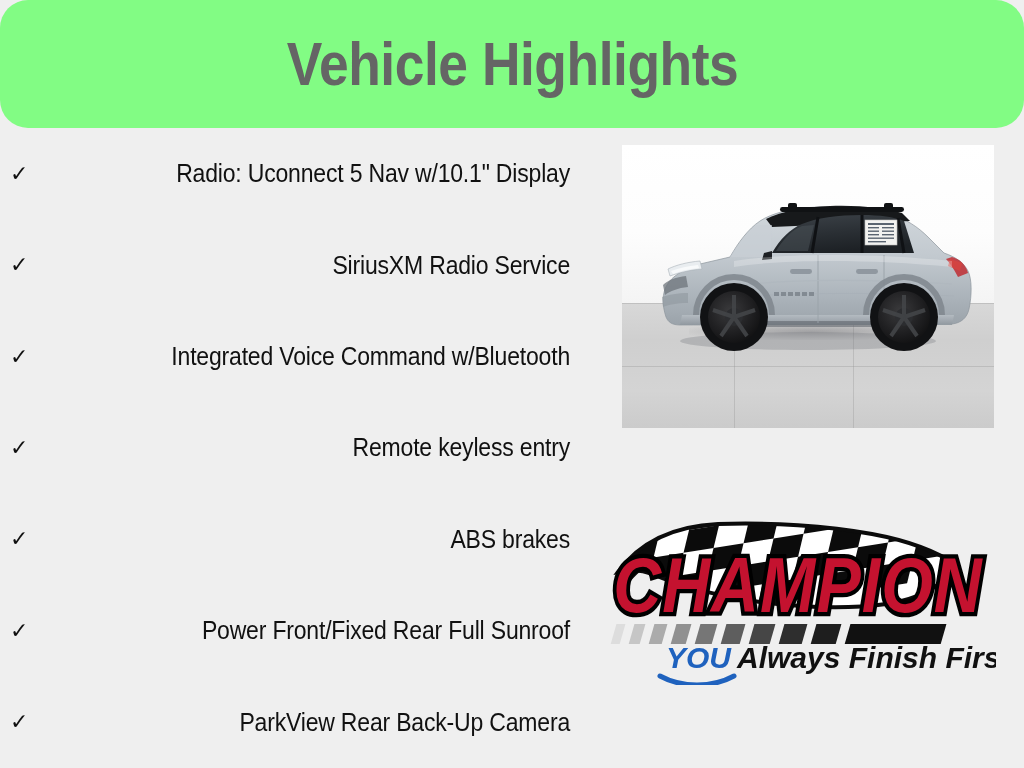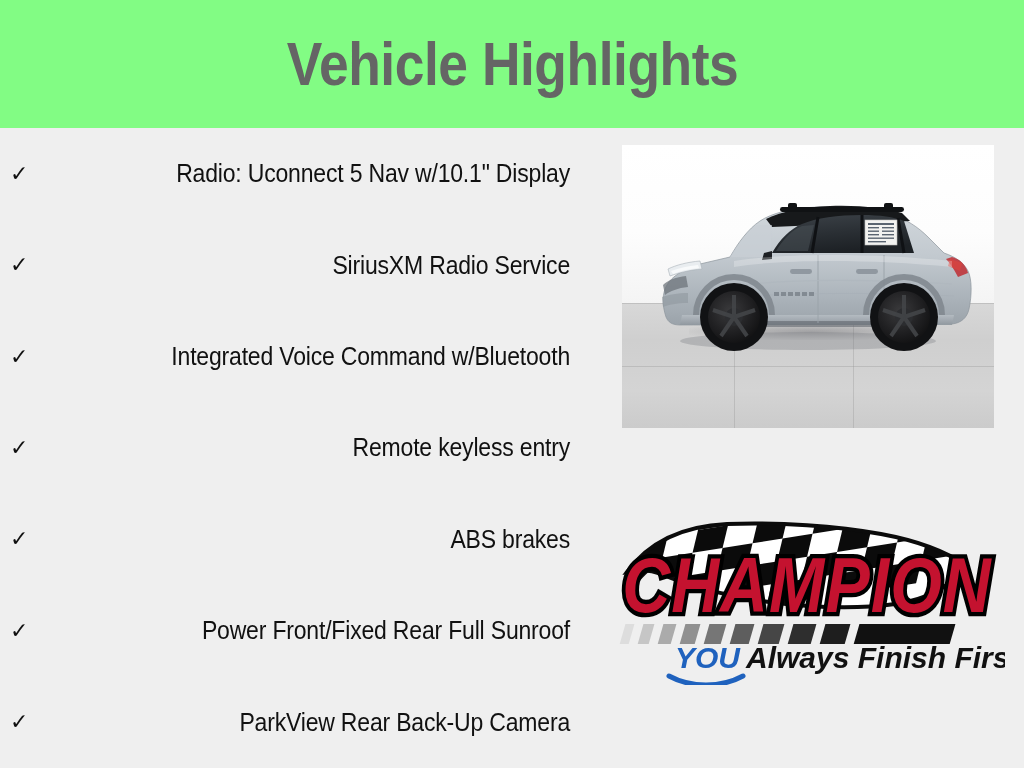--- a/index.html
+++ b/index.html
@@ -25,20 +25,21 @@
   #header-band {
     position: absolute;
     left: 0;
     top: 0;
     width: 1024px;
     height: 128px;
     background: #82fc84;
     display: flex;
     align-items: center;
     justify-content: center;
+    border-radius: 28px;
   }
   #page-title {
     font-family: "Liberation Sans", sans-serif;
     font-size: 62px;
     font-weight: bold;
     color: #656565;
     letter-spacing: -0.5px;
     transform: scaleX(0.86);
     transform-origin: center center;
     white-space: nowrap;
@@ -134,21 +135,21 @@
   }
   #vehicle-svg {
     position: absolute;
     left: 0; top: 0;
     width: 100%; height: 100%;
   }
 
   
   #champion-logo {
     position: absolute;
-    left: 9px;
+    left: 0;
     top: 372px;
     width: 396px;
     height: 185px;
   }
   #champion-svg {
     width: 100%;
     height: 100%;
     display: block;
   }
 </style>

